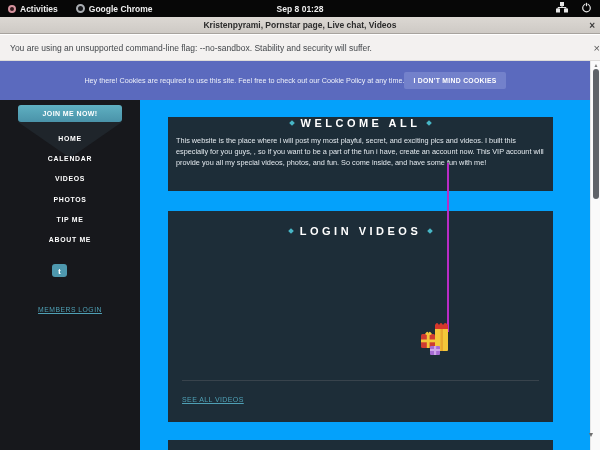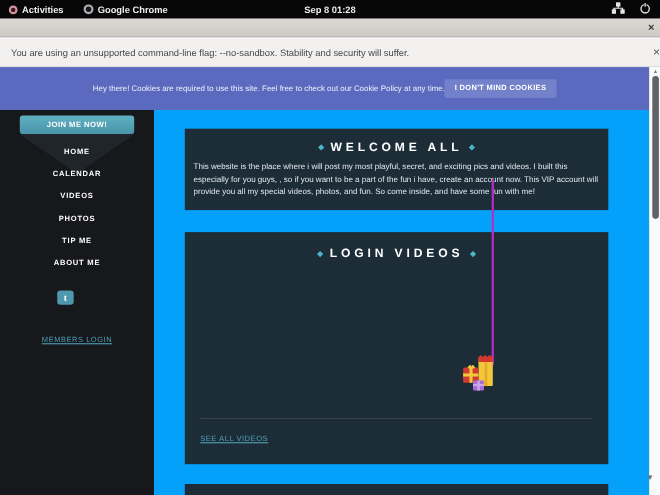--- a/index.html
+++ b/index.html
@@ -56,21 +56,21 @@
             color:#fff; font-size:9px; font-weight:700; font-family:"Liberation Serif",serif; cursor:pointer; }
   .members { position:absolute; left:0; top:206px; width:140px; text-align:center;
              font-size:6.8px; color:#4fa0b5; text-decoration:underline; letter-spacing:.5px; cursor:pointer; }
 
   .panel { position:absolute; left:168px; width:385px; background:#1d2d38; }
   .panel-title { display:flex; align-items:center; justify-content:center; gap:7px; }
   .panel-title h2 { color:#fff; font-size:11px; font-weight:700; letter-spacing:3.5px; }
   .diamond { width:4px; height:4px; background:#48b6c6; transform:rotate(45deg); }
 
   .welcome { top:17px; height:74px; }
-  .welcome .panel-title { padding-top:11px; }
+  .welcome .panel-title { }
   .welcome-body { margin:7px 8px 0 8px; color:#e3e9ee; font-size:7.3px; line-height:1.5; }
 
   .latest { top:111px; height:211px; }
   .latest .panel-title { padding-top:14px; }
   .latest-divider { position:absolute; left:14px; right:14px; bottom:41px; height:1px; background:#38434c; }
   .see-all { position:absolute; left:14px; bottom:19px; font-size:7px; color:#4fa0b5;
              text-decoration:underline; letter-spacing:.4px; cursor:pointer; }
 
   .panel-bottom { top:340px; height:30px; }
 
@@ -116,20 +116,21 @@
         <svg width="11" height="11" viewBox="0 0 11 11">
             <circle cx="5.5" cy="6" r="3.8" fill="none" stroke="#e6e6e6" stroke-width="1.2"></circle>
             <line x1="5.5" y1="0.5" x2="5.5" y2="4" stroke="#070707" stroke-width="2.4"></line>
             <line x1="5.5" y1="0.8" x2="5.5" y2="4.2" stroke="#e6e6e6" stroke-width="1.2"></line>
           </svg>
       </span>
     </div>
   </div>
 
   <div class="titlebar">
+    <span>Kristenpyrami, Pornstar page, Live chat, Videos</span>
     <span class="close">×</span>
   </div>
 
   <div class="infobar">
     <span>You are using an unsupported command-line flag: --no-sandbox. Stability and security will suffer.</span>
     <span class="close">×</span>
   </div>
 
   <div class="cookiebar">
     <span><span>Hey there! Cookies are required to use this site. Feel free to check out our </span><span>Cookie Policy</span><span> at any time.</span></span>

